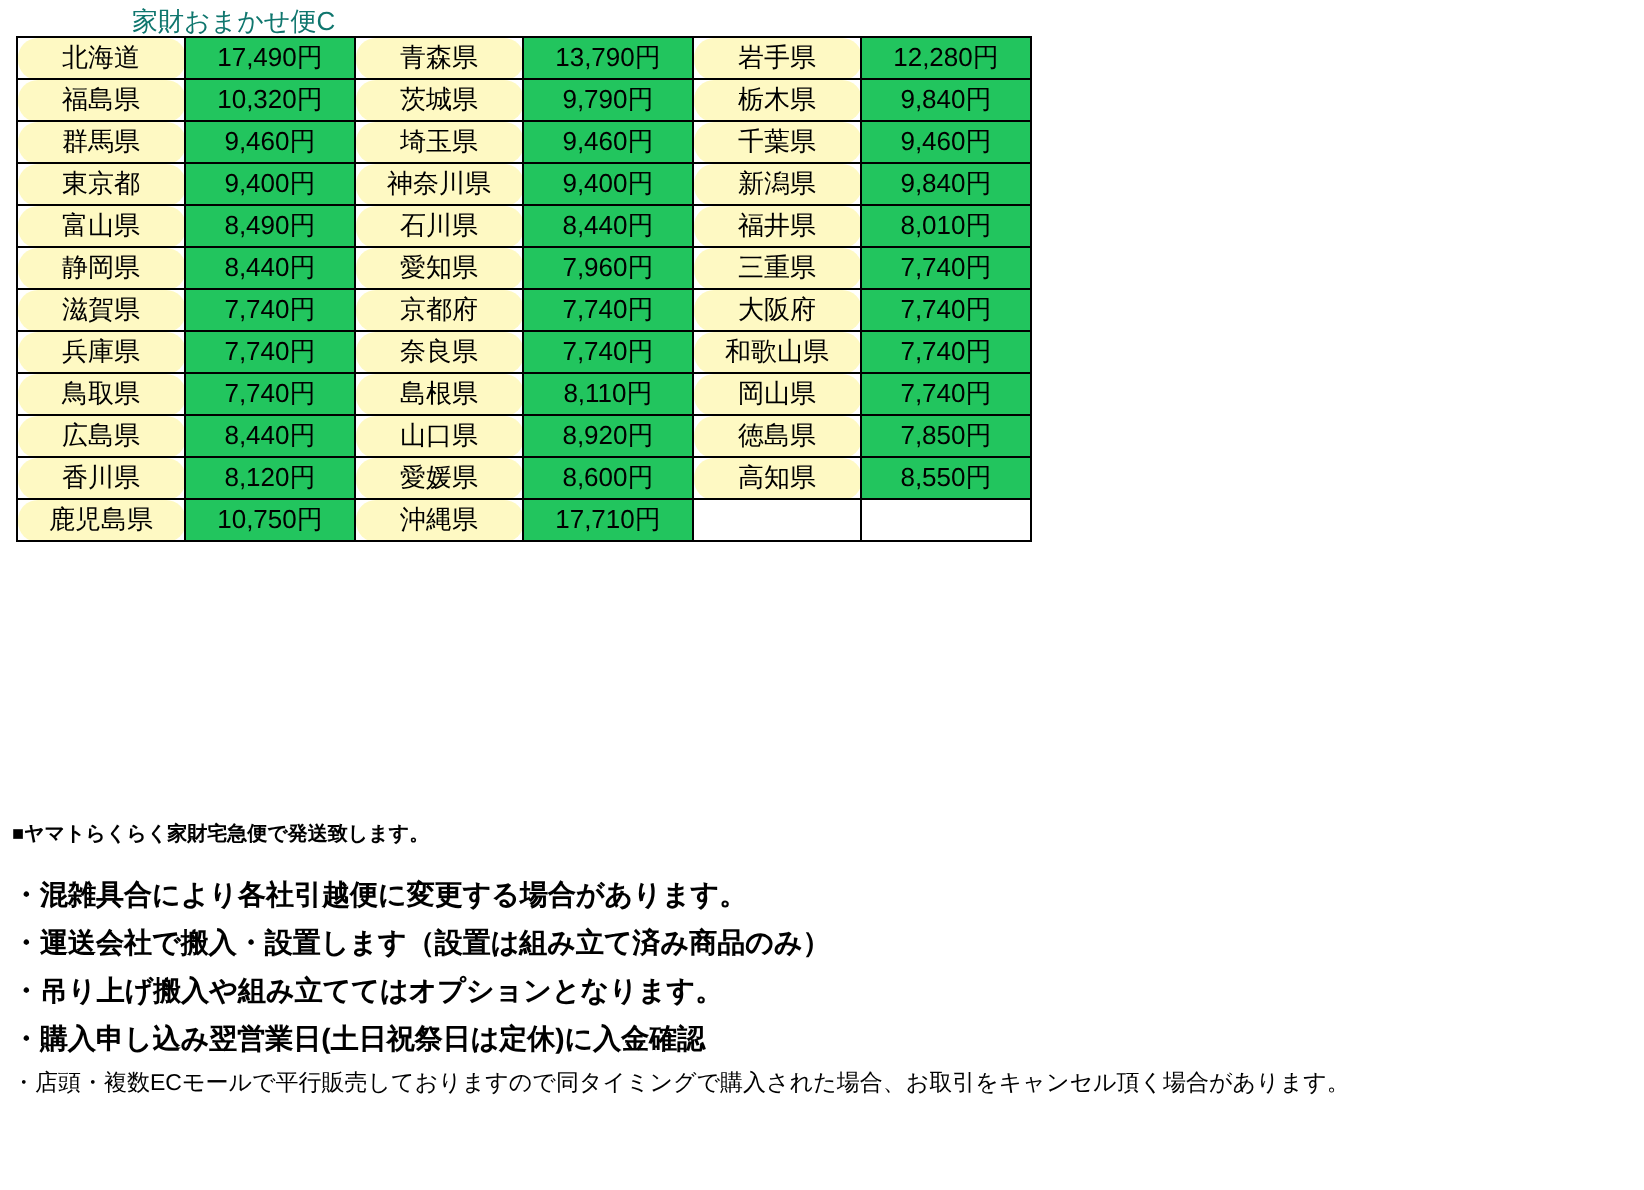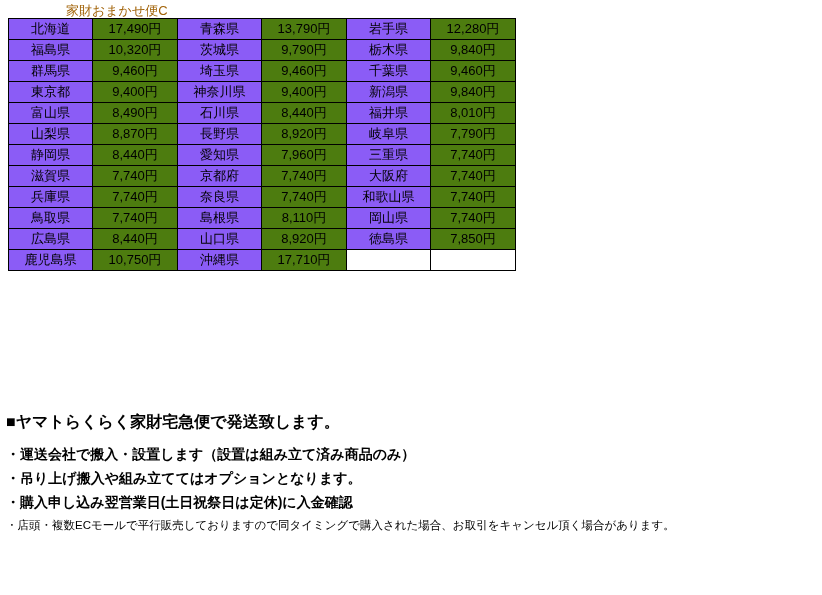--- a/index.html
+++ b/index.html
@@ -18,21 +18,21 @@
   .page {
     position: relative;
     width: 822px;
     height: 595px;
   }
   .title {
     position: absolute;
     left: 66px;
     top: 2px;
     font-size: 13px;
-    color: #a16207;
+    color: #0f766e;
     font-weight: normal;
     letter-spacing: 0px;
     white-space: nowrap;
   }
   table.rate-table {
     position: absolute;
     left: 8px;
     top: 18px;
     border-collapse: collapse;
     table-layout: fixed;
@@ -41,39 +41,40 @@
   table.rate-table td {
     border: 1px solid #000000;
     height: 21px;
     font-size: 13px;
     text-align: center;
     vertical-align: middle;
     padding: 0;
     box-sizing: border-box;
   }
   td.pref {
-    background: #8b5cf6;
+    background: #fef9c3;
     width: 84px;
+    border-radius: 10px;
   }
   td.price {
-    background: #4d7c0f;
+    background: #22c55e;
     width: 85px;
   }
   td.empty {
     background: #ffffff;
     border: 1px solid #000000;
   }
   .notes {
     position: absolute;
     left: 6px;
     top: 412px;
     width: 800px;
   }
   .note-head {
-    font-size: 16px;
+    font-size: 10px;
     font-weight: bold;
     margin: 0 0 14px 0;
     line-height: 1.2;
   }
   .note-line {
     font-size: 14px;
     font-weight: bold;
     margin: 0 0 5px 0;
     line-height: 1.35;
   }
@@ -127,28 +128,20 @@
         </tr>
         <tr>
           <td class="pref">富山県</td>
           <td class="price">8,490円</td>
           <td class="pref">石川県</td>
           <td class="price">8,440円</td>
           <td class="pref">福井県</td>
           <td class="price">8,010円</td>
         </tr>
         <tr>
-          <td class="pref">山梨県</td>
-          <td class="price">8,870円</td>
-          <td class="pref">長野県</td>
-          <td class="price">8,920円</td>
-          <td class="pref">岐阜県</td>
-          <td class="price">7,790円</td>
-        </tr>
-        <tr>
           <td class="pref">静岡県</td>
           <td class="price">8,440円</td>
           <td class="pref">愛知県</td>
           <td class="price">7,960円</td>
           <td class="pref">三重県</td>
           <td class="price">7,740円</td>
         </tr>
         <tr>
           <td class="pref">滋賀県</td>
           <td class="price">7,740円</td>
@@ -175,33 +168,42 @@
         </tr>
         <tr>
           <td class="pref">広島県</td>
           <td class="price">8,440円</td>
           <td class="pref">山口県</td>
           <td class="price">8,920円</td>
           <td class="pref">徳島県</td>
           <td class="price">7,850円</td>
         </tr>
         <tr>
+          <td class="pref">香川県</td>
+          <td class="price">8,120円</td>
+          <td class="pref">愛媛県</td>
+          <td class="price">8,600円</td>
+          <td class="pref">高知県</td>
+          <td class="price">8,550円</td>
+        </tr>
+        <tr>
           <td class="pref">鹿児島県</td>
           <td class="price">10,750円</td>
           <td class="pref">沖縄県</td>
           <td class="price">17,710円</td>
           <td class="empty"></td>
           <td class="empty"></td>
         </tr>
       </tbody>
   </table>
 
   <div class="notes">
     <p class="note-head">■ヤマトらくらく家財宅急便で発送致します。</p>
     <div>
+        <p class="note-line">・混雑具合により各社引越便に変更する場合があります。</p>
         <p class="note-line">・運送会社で搬入・設置します（設置は組み立て済み商品のみ）</p>
         <p class="note-line">・吊り上げ搬入や組み立ててはオプションとなります。</p>
         <p class="note-line">・購入申し込み翌営業日(土日祝祭日は定休)に入金確認</p>
       </div>
     <p class="note-small">・店頭・複数ECモールで平行販売しておりますので同タイミングで購入された場合、お取引をキャンセル頂く場合があります。</p>
   </div>
 
 </div>
 
 </body></html>

